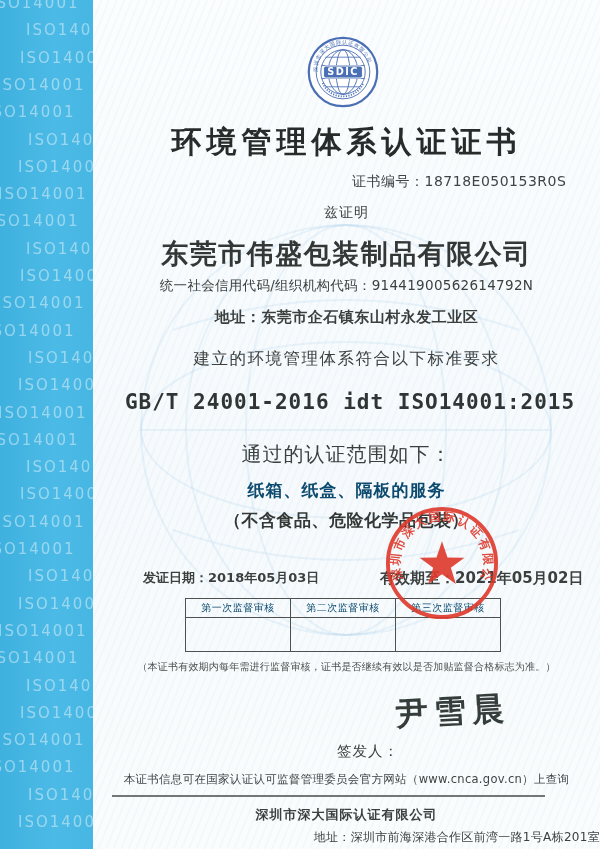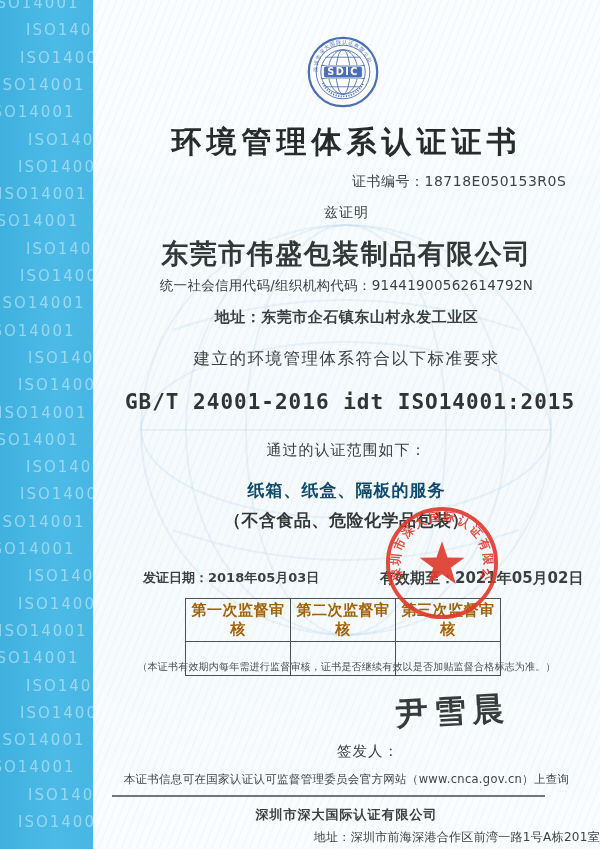--- a/index.html
+++ b/index.html
@@ -40,31 +40,31 @@
   .certno{left:352px;top:173px;font-size:14px;color:#3f4546;letter-spacing:0.5px;}
   .certify{top:204px;font-size:14px;letter-spacing:1px;}
   .company{top:236px;font-size:27px;font-weight:bold;letter-spacing:1.5px;color:#333837;}
   .creditcode{top:277px;font-size:13.5px;letter-spacing:0.3px;}
   .addr{top:308px;font-size:15px;letter-spacing:0.5px;font-weight:700;}
   .stdintro{top:348px;font-size:16.5px;letter-spacing:1.5px;}
   .standard{
     top:390px;font-size:21px;font-weight:600;letter-spacing:1px;
     font-family:"DejaVu Sans Mono","Liberation Mono",monospace;color:#2f3534;padding-left:7px;
   }
-  .scopeintro{top:441px;font-size:15px;letter-spacing:1px;}
+  .scopeintro{top:441px;font-size:20px;letter-spacing:1px;}
   .scope1{top:479px;font-size:17px;font-weight:bold;letter-spacing:1px;color:#0c4a6e;}
   .scope2{top:509px;font-size:17px;font-weight:bold;letter-spacing:0.5px;color:#333837;}
   .issue{left:143px;top:569px;font-size:13px;font-weight:600;}
   .valid{left:380px;top:569px;font-size:15px;font-weight:600;}
   table.audit{
     position:absolute;left:185px;top:598px;width:316px;z-index:3;
     border-collapse:collapse;table-layout:fixed;
   }
   table.audit th,table.audit td{border:1.5px solid #4d5251;}
-  table.audit th{font-size:15px;font-weight:bold;padding:2px 0;color:#a16207;letter-spacing:0.5px;}
+  table.audit th{font-size:10px;font-weight:normal;padding:2px 0;color:#0c4a6e;letter-spacing:0.5px;}
   table.audit td{height:31px;}
   .note{top:660px;font-size:10px;color:#4a504f;letter-spacing:0.2px;}
   .signer-label{left:337px;top:742px;font-size:14.5px;letter-spacing:1px;}
   .signature{
     left:396px;top:690px;font-size:32px;font-weight:bold;letter-spacing:6px;
     color:#353d3a;transform:rotate(-3deg);
     font-family:"DejaVu Serif","Liberation Serif",serif;
   }
   .query{top:772px;font-size:11.5px;color:#3f4546;letter-spacing:0.3px;}
   .sepline{left:112px;top:795px;width:433px;height:0;border-top:2px solid rgba(70,75,74,0.75);}

